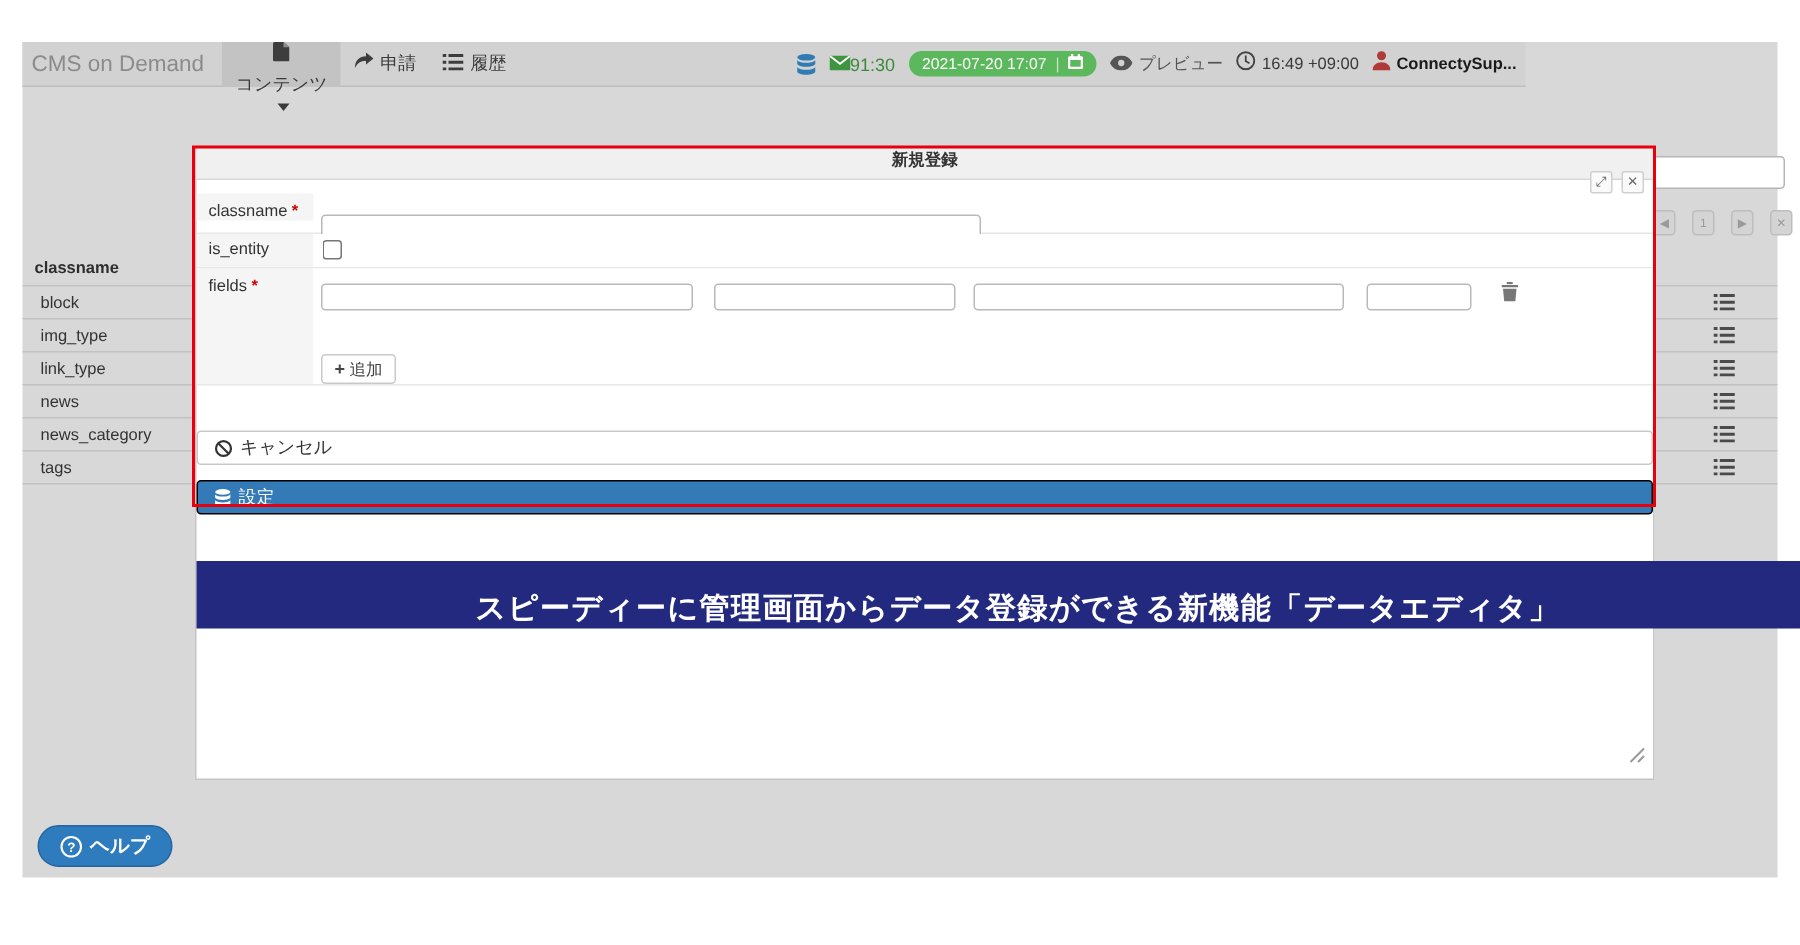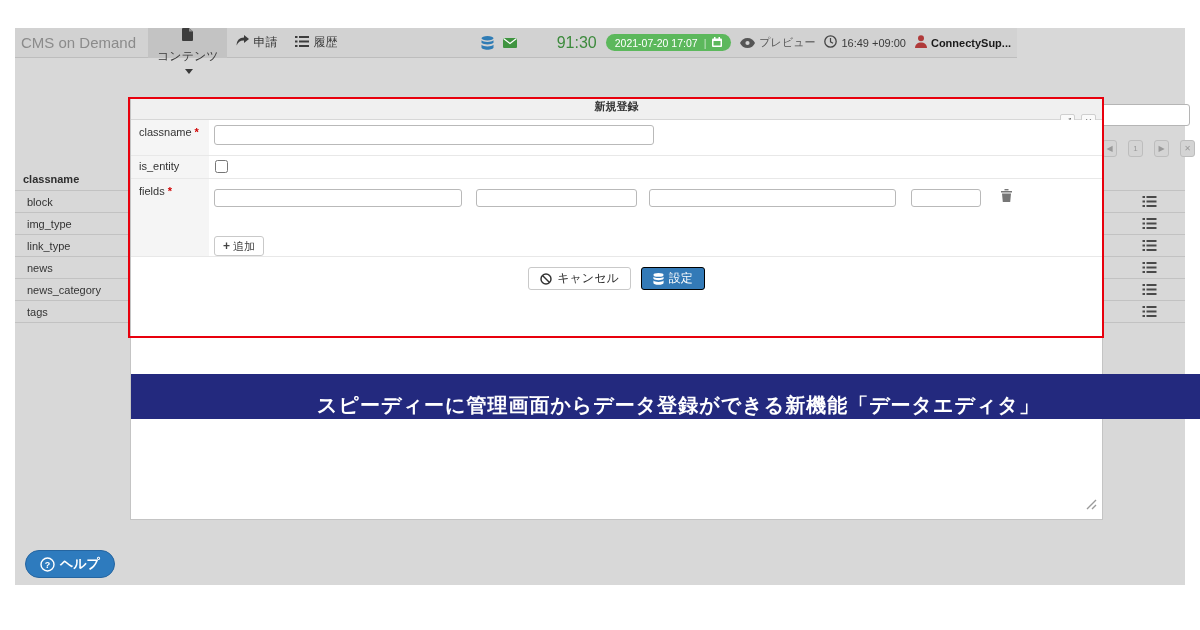--- a/index.html
+++ b/index.html
@@ -10,21 +10,21 @@
   
   .topbar { position:absolute; left:0; top:0; width:1002px; height:30px; background:#d2d2d2;
             border-bottom:1px solid #bdbdbd; display:flex; align-items:center;justify-content:center; }
   .brand { color:#8b8b8b; font-size:15px; padding:0 12px 0 6px; white-space:nowrap; }
   .nav-item { height:30px; display:flex; align-items:center; gap:4px; padding:0 9px;
               font-size:12px; color:#3a3a3a; cursor:pointer; white-space:nowrap; }
   .nav-item.sel { background:#c3c3c3;flex-direction:column; }
   .caret { width:0; height:0; border-left:4px solid transparent; border-right:4px solid transparent;
            border-top:5px solid #3a3a3a; margin-left:2px; }
   .tb-right { margin-left:auto; display:flex; align-items:center; gap:9px; padding-right:6px; }
-  .mail-badge { color:#3c8a3c; font-size:16px; margin-left:-4px;padding-left:40px; }
+  .mail-badge { color:#3c8a3c; font-size:12px; margin-left:-4px; }
   .dt-pill { background:#5cb85c; color:#fff; font-size:10.5px; height:17px; border-radius:9px;
              display:flex; align-items:center; gap:6px; padding:0 9px; cursor:pointer; }
   .dt-sep { color:rgba(255,255,255,.65); }
   .tb-txt { font-size:11px; color:#555; }
   .tb-time { font-size:11px; color:#3a3a3a; }
   .tb-user { font-size:11px; color:#1a1a1a; font-weight:bold; }
   .tb-item { display:flex; align-items:center; gap:4px; cursor:pointer; }
 
   
   .tabsrow { position:absolute; left:0; top:30px; height:26px; display:flex; gap:3px; padding-left:3px; }
@@ -67,22 +67,22 @@
   .fthead { display:grid; grid-template-columns:262px 173px 262px 83px 88px; background:#fafafa;
             border-top:1px solid #ddd; border-bottom:1px solid #ddd; height:22px; align-items:center; }
   .fthead div { font-size:12px; font-weight:bold; color:#333; padding-left:6px; }
   .ftrow { display:grid; grid-template-columns:262px 173px 262px 83px 88px; height:26px; align-items:center; }
   .ftrow .cell { padding-left:3px; }
   .add-btn { position:absolute; left:5px; top:57px; height:20px; border:1px solid #c9c9c9; border-radius:3px;
              background:#fff; font-size:11px; color:#444; display:flex; align-items:center; gap:3px;
              padding:0 8px; cursor:pointer; }
   .add-plus { font-weight:bold; font-size:12px; }
 
-  .btnbar { position:absolute; left:0; top:154px; width:971px; display:flex; justify-content:center;
-            gap:10px; padding-top:14px; }
+  .btnbar { position:absolute; left:0; top:174px; width:971px; display:flex; justify-content:center;
+            gap:10px; padding-top:14px;flex-direction:column; }
   .btn { height:23px; border-radius:3px; font-size:12px; display:flex; align-items:center; gap:5px;
          padding:0 11px; cursor:pointer; }
   .btn-cancel { background:#fff; border:1px solid #c9c9c9; color:#333; }
   .btn-submit { background:#337ab7; border:1px solid #000000; color:#fff; }
 
   .banner { position:absolute; left:0; top:275px; width:1095px; height:45px; background:#23297e;
             display:flex; align-items:flex-end; justify-content:center; }
   .banner span { color:#fff; font-size:20px; font-weight:bold; letter-spacing:1px; }
   .resize-grip { position:absolute; right:5px; bottom:5px; cursor:nwse-resize; }
 
@@ -306,21 +306,21 @@
   <div class="panel">
 
     <div class="m-header">
       <span class="m-title">新規登録</span>
       <span class="m-hicons">
         <span class="m-hbtn">⤢</span>
         <span class="m-hbtn">✕</span>
       </span>
     </div>
 
-    <div class="m-row" style="top:21px; height:36px;">
+    <div class="m-row" style="top:21px; height:36px;align-items:center;">
       <div class="m-label">
         <span>classname</span><span class="req">*</span>
       </div>
       <div class="m-content">
         <input class="ti" type="text" style="position: absolute; left: 5px; top: 5px; width: 440px;">
       </div>
     </div>
 
     <div class="m-row" style="top:57px; height:23px;">
       <div class="m-label" style="padding-top:4px;">

